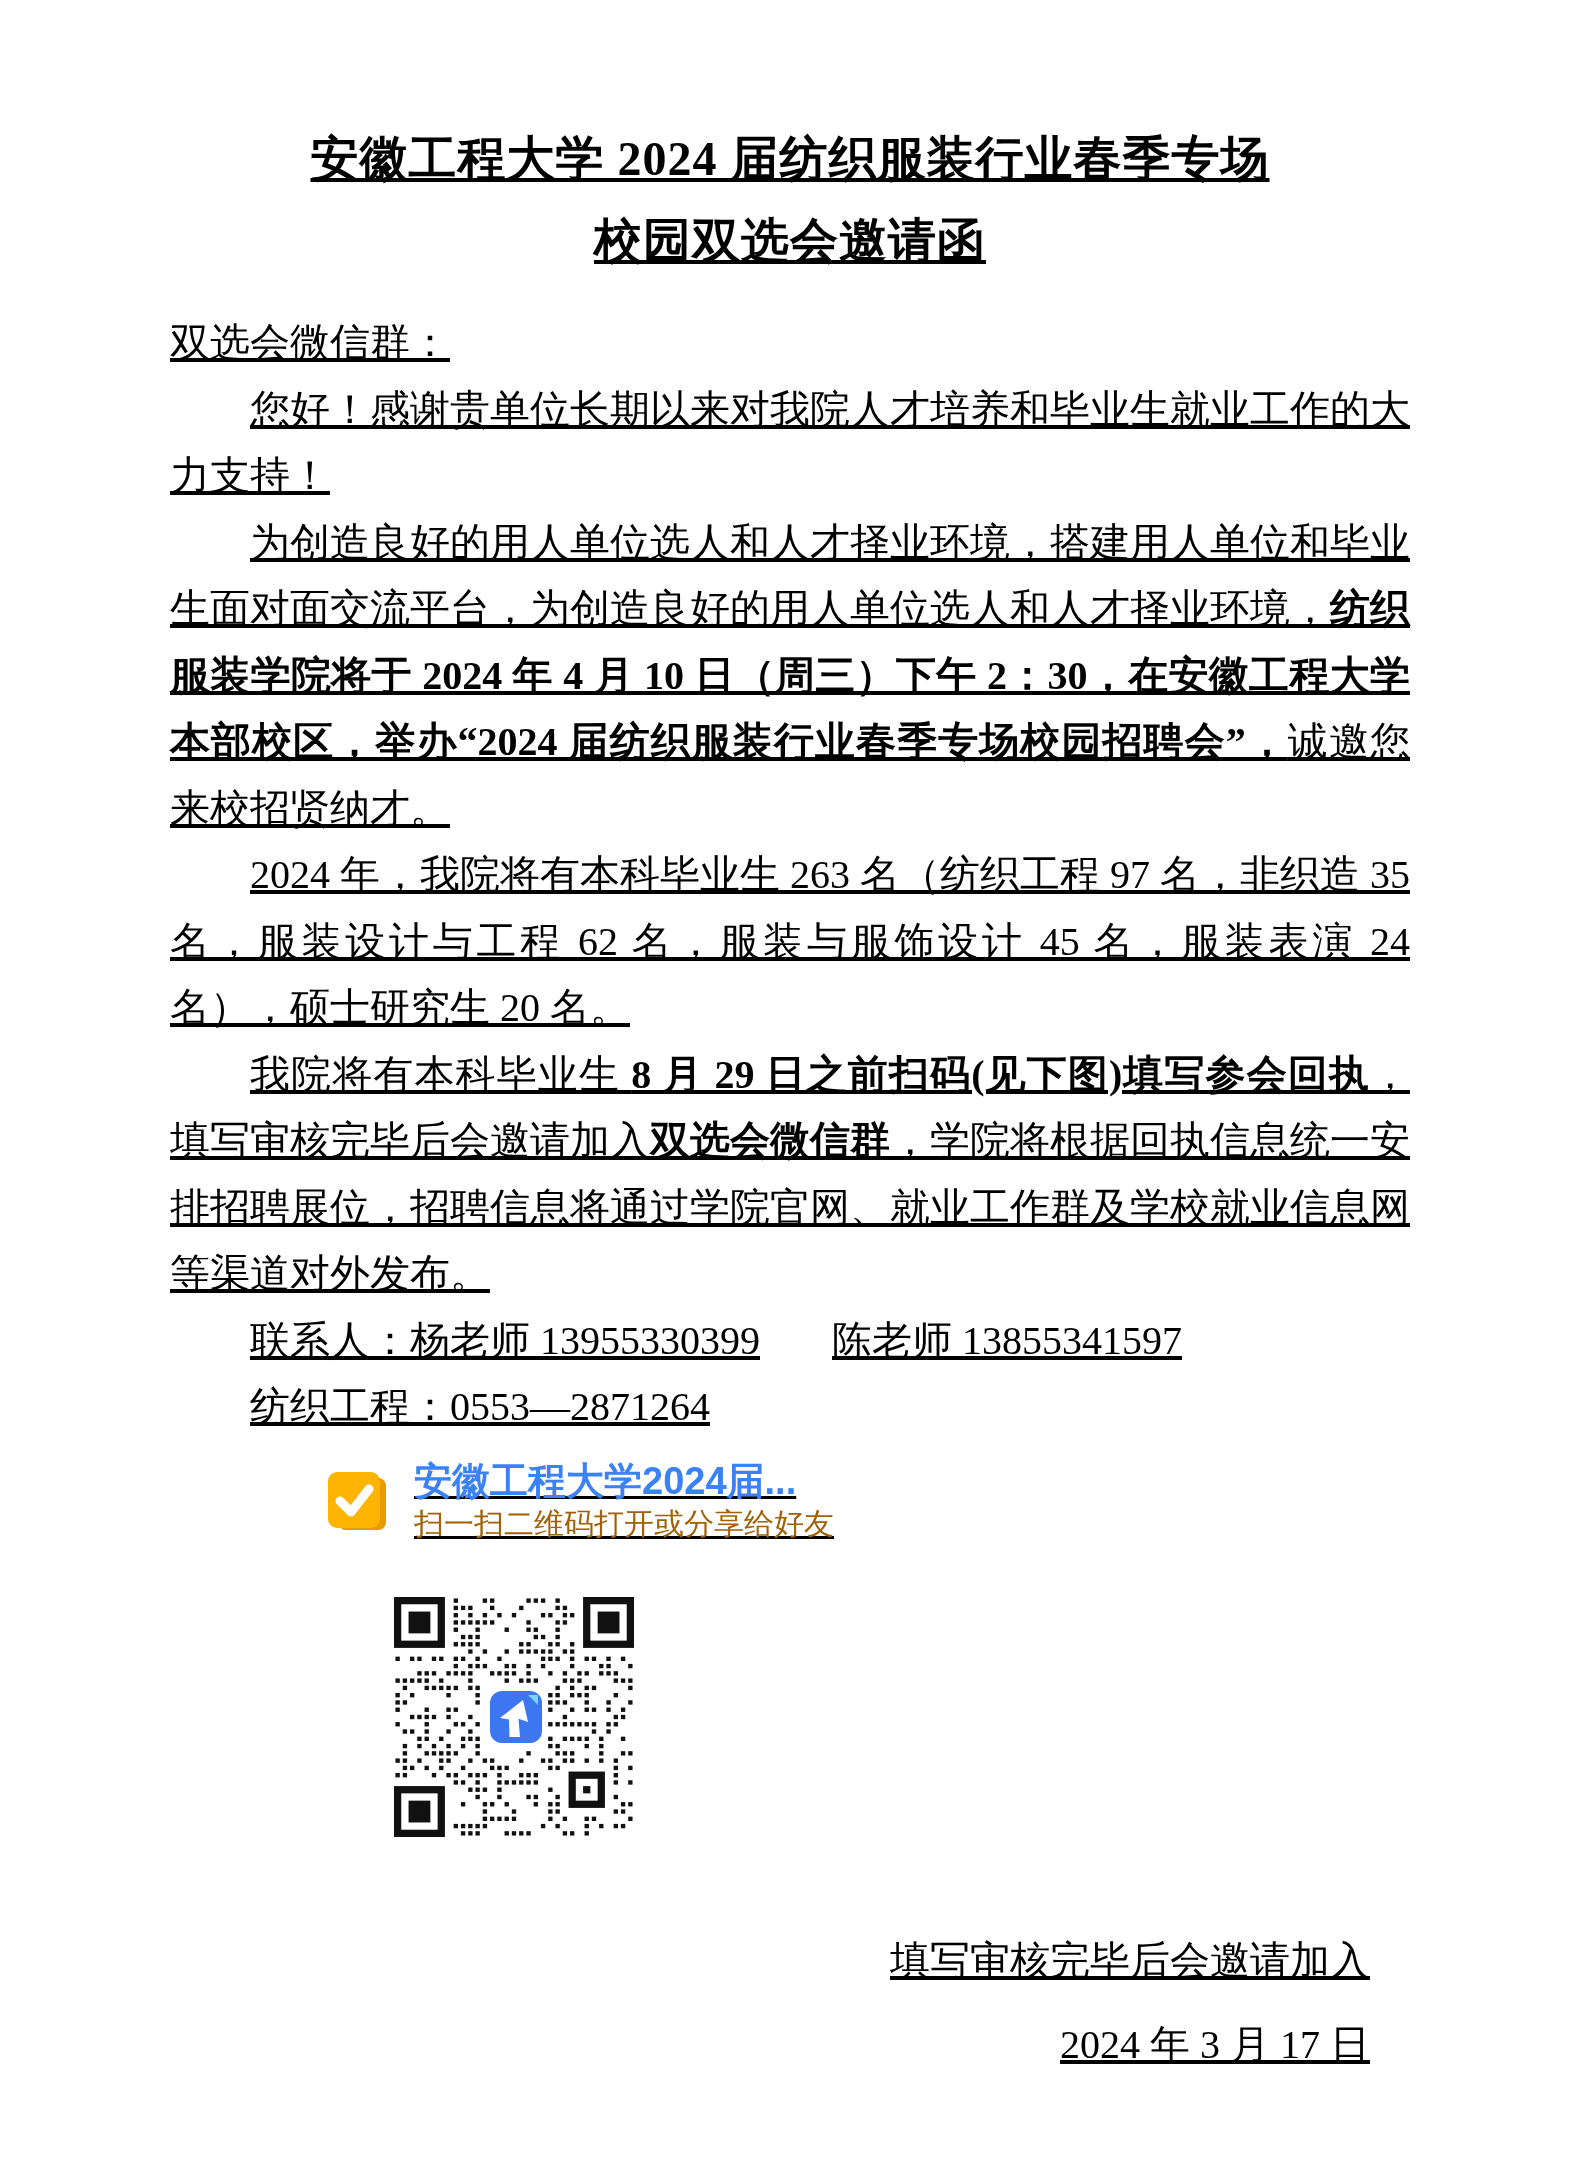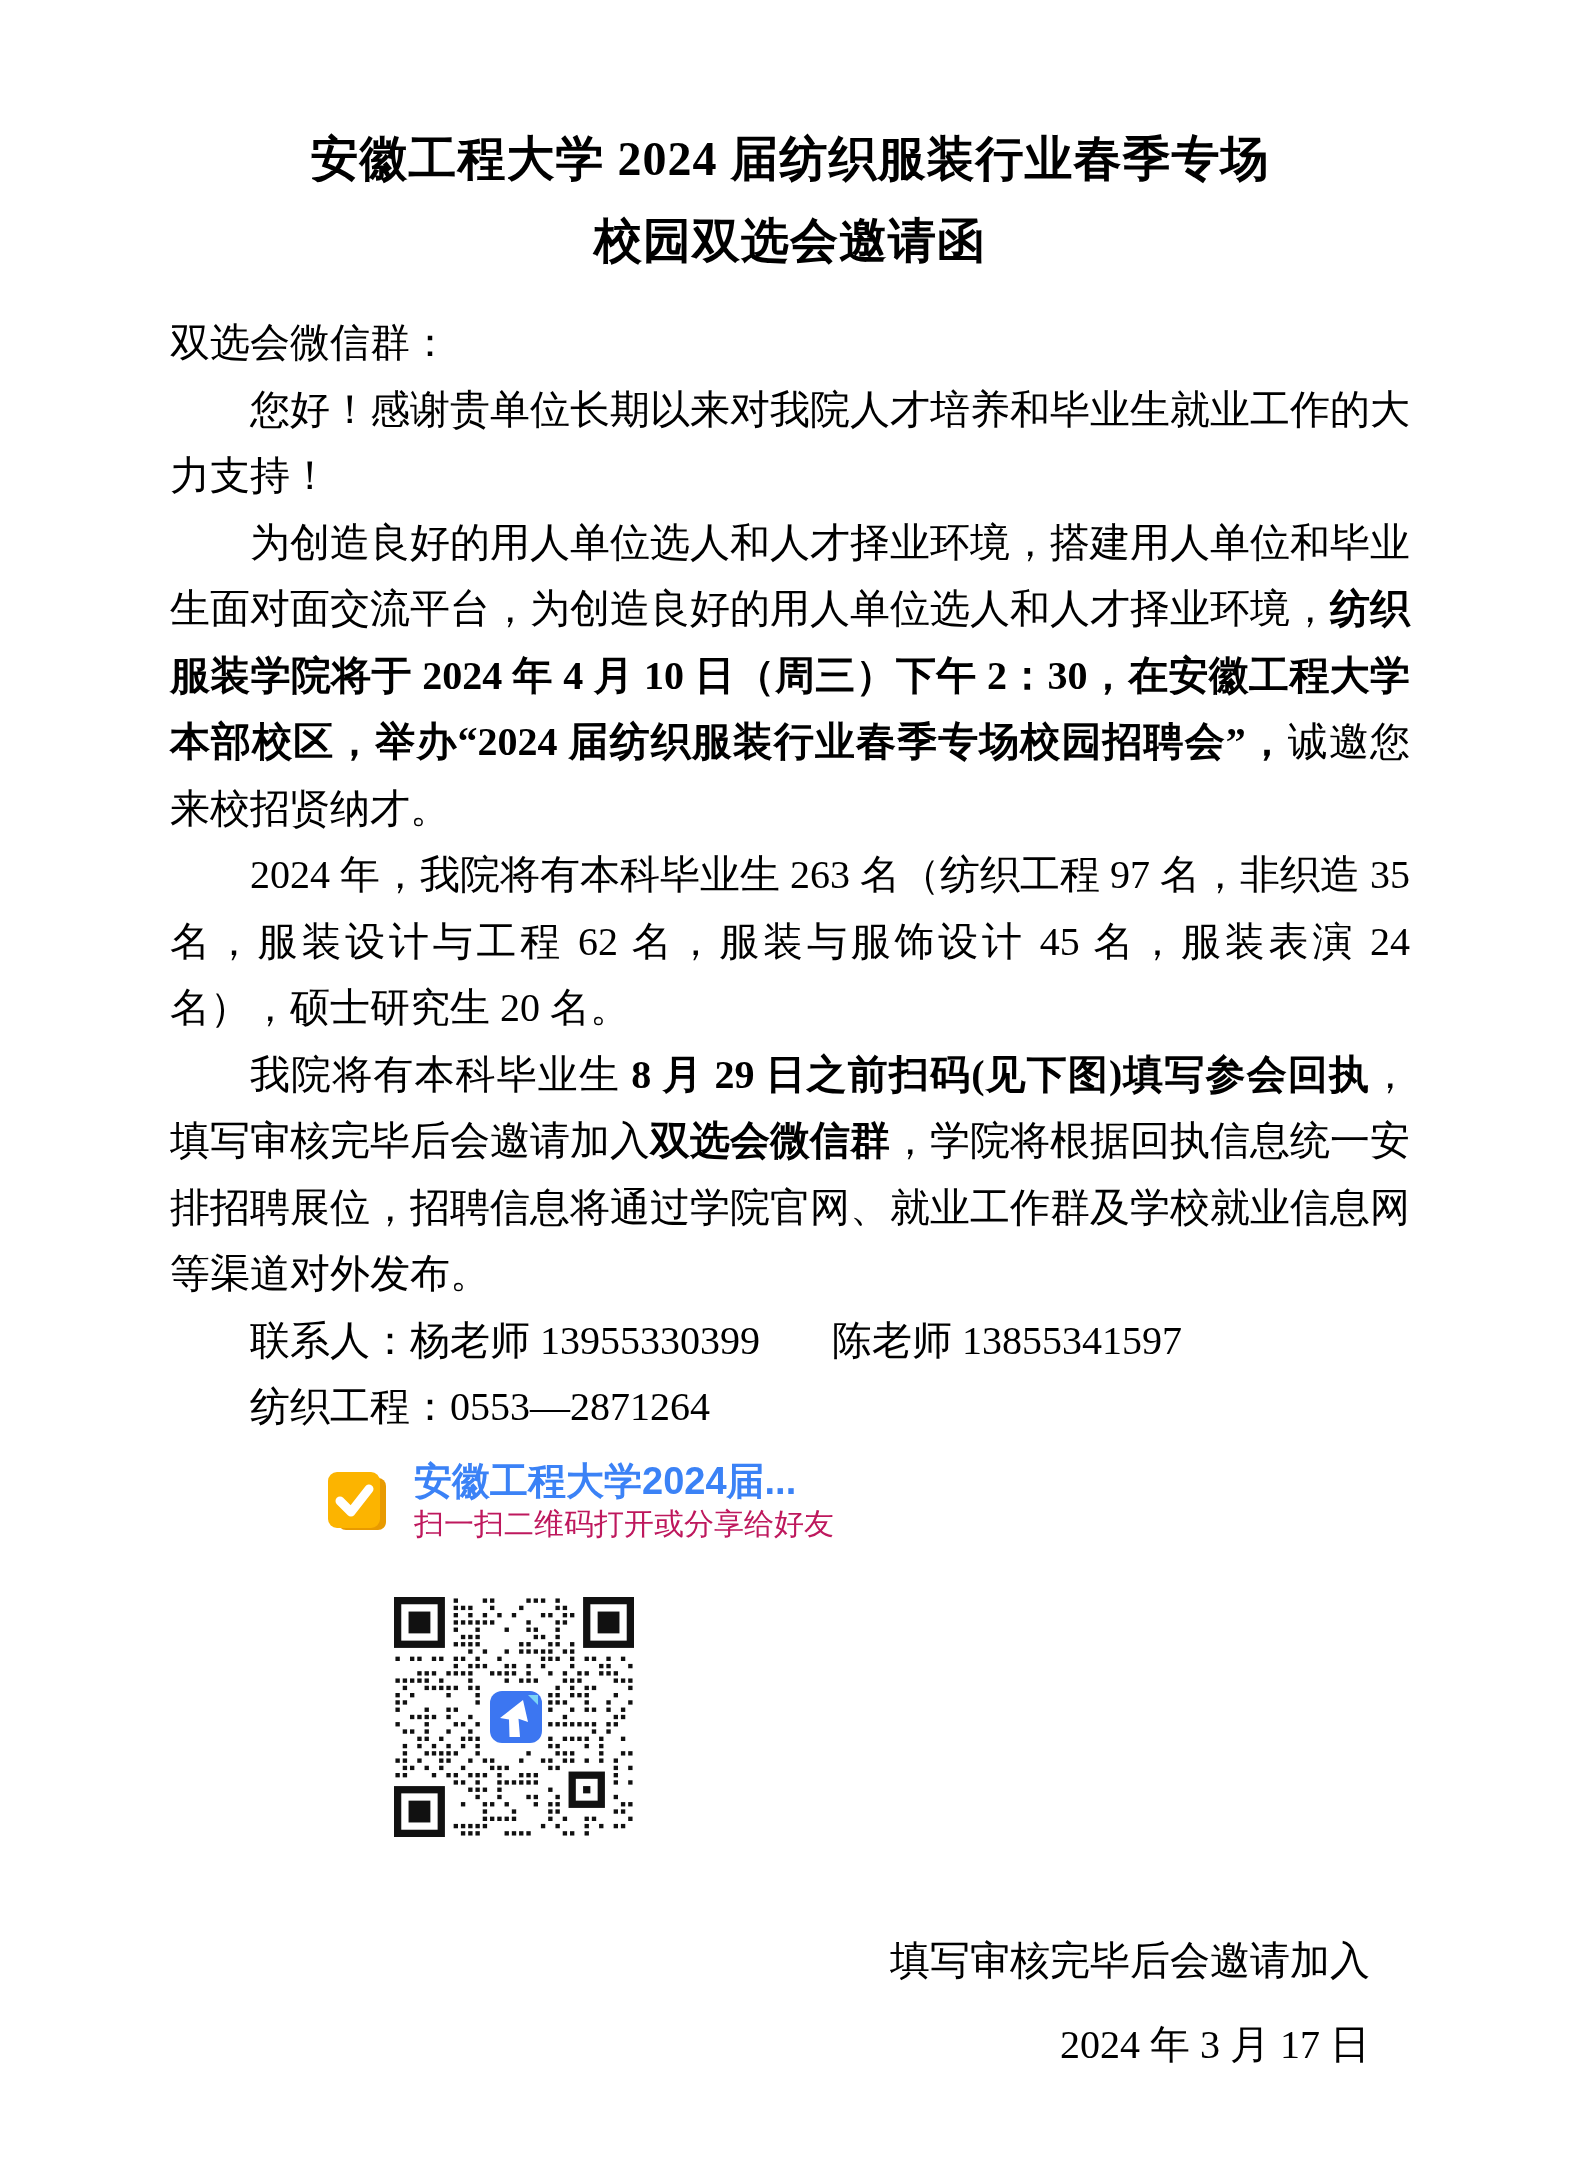--- a/index.html
+++ b/index.html
@@ -1,39 +1,39 @@
 <!DOCTYPE html>
 <html><head>
 <meta charset="utf-8">
 <style>
   html,body{margin:0;padding:0;background:#ffffff;}
   body{
     width:1587px;height:2174px;position:relative;overflow:hidden;
     font-family:"Liberation Serif","DejaVu Serif",serif;color:#000;
   }
-  .page{box-sizing:border-box;width:1587px;height:2174px;padding:118px 177px 0 170px;}
+  .page{box-sizing:border-box;width:1587px;height:2174px;padding:118px 177px 0 170px;text-decoration:underline;}
   .title{
     font-size:48px;font-weight:700;text-align:center;line-height:82px;
     letter-spacing:1px;
   }
   .body-text{margin-top:28px;font-size:40px;line-height:66.5px;}
   .salutation{font-size:40px;line-height:66.5px;}
   .body-text p{margin:0;text-indent:2em;text-align:justify;}
   .body-text p.no-justify{text-align:left;}
   .seg-bold{font-weight:700;}
   .contact-gap{display:inline-block;width:1.8em;}
   
   .qr-card{
     margin:18px 0 0 156px;display:flex;align-items:center;
     font-family:"Liberation Sans","DejaVu Sans",sans-serif;
   }
   .qr-card-icon{position:relative;width:64px;height:62px;flex:0 0 auto;}
   .qr-card-text{margin-left:24px;}
   .qr-card-title{font-size:38px;font-weight:700;color:#3b82f6;line-height:44px;}
-  .qr-card-subtitle{font-size:30px;color:#be185d;line-height:38px;margin-top:2px;}
+  .qr-card-subtitle{font-size:30px;color:#a16207;line-height:38px;margin-top:2px;}
   
   .qr-wrap{position:relative;width:244px;height:240px;margin:54px 0 0 224px;}
   .qr-wrap svg.qr{position:absolute;left:0;top:0;}
   .qr-center-icon{
     position:absolute;left:50%;top:50%;width:54px;height:54px;
     transform:translate(-50%,-50%);background:#fff;border-radius:13px;
   }
   
   .signature{
     margin-top:82px;text-align:right;padding-right:40px;

